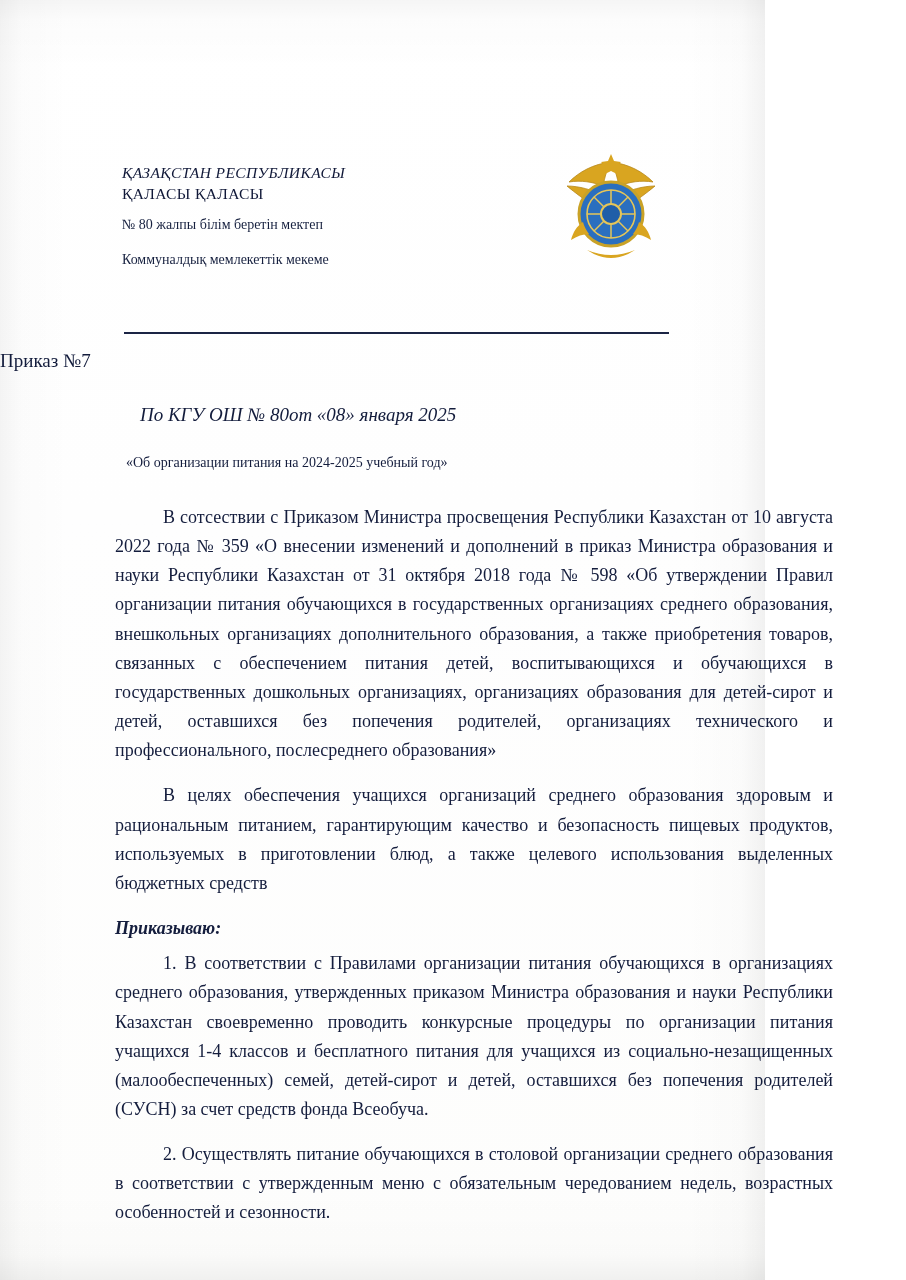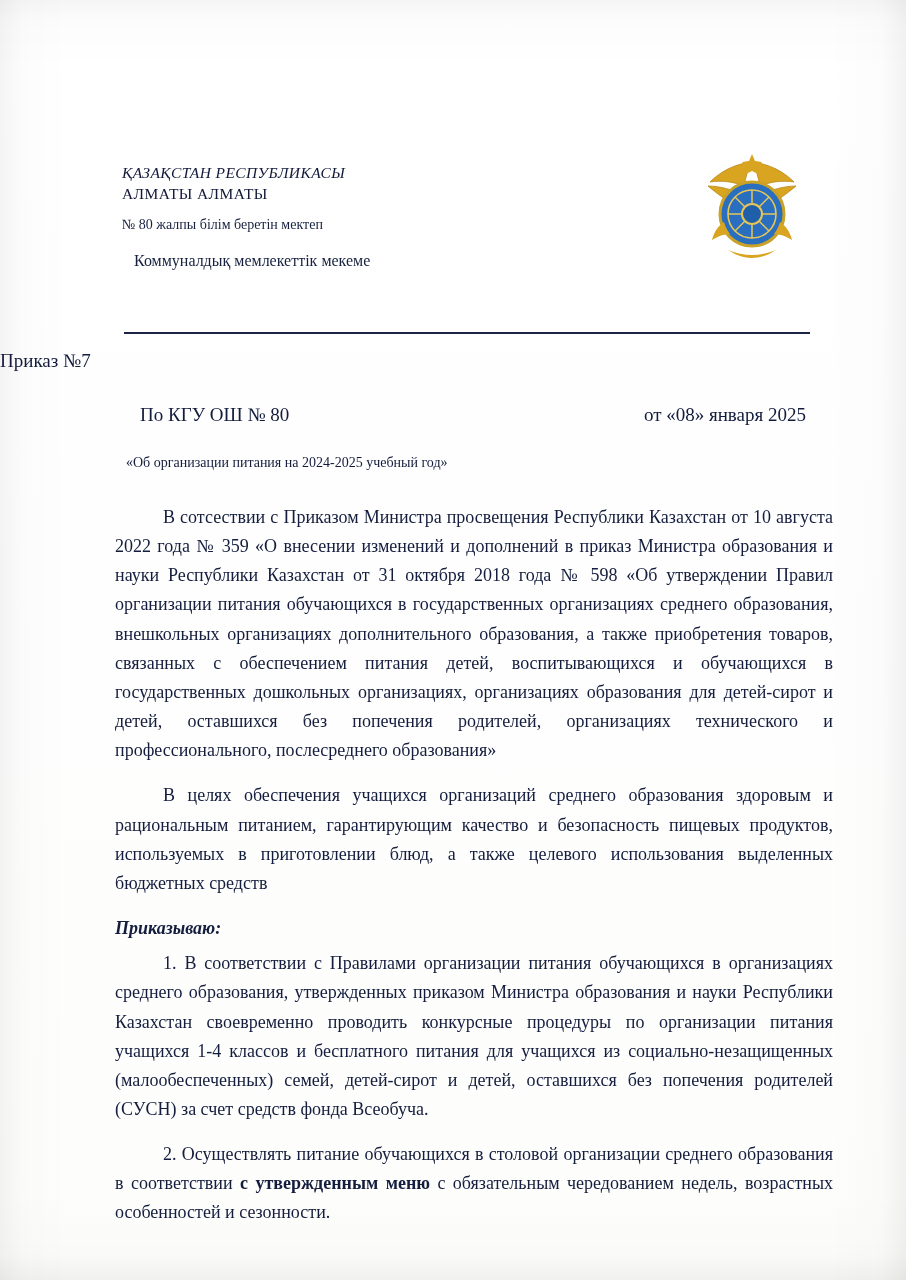--- a/index.html
+++ b/index.html
@@ -9,21 +9,21 @@
   }
   body {
     width: 906px;
     height: 1280px;
     font-family: "Liberation Serif", serif;
     color: #1a1a2e;
     overflow: hidden;
   }
   .page {
     position: relative;
-    width: 906px;
+    width: 765px;
     height: 1280px;
     background:
       linear-gradient(180deg, #ffffff 0%, #fefefe 40%, #fdfdfc 100%);
     box-sizing: border-box;
   }
   
   .page::before {
     content: "";
     position: absolute;
     inset: 0;
@@ -62,24 +62,23 @@
     font-size: 15.5px;
     letter-spacing: 0.4px;
     color: #101838;
   }
   .lh-line-3 {
     font-size: 14px;
     color: #16203f;
     margin-top: 10px;
   }
   .lh-line-4 {
-    font-size: 16px;
+    font-size: 14px;
     color: #16203f;
     margin-top: 16px;
-    margin-left: 12px;
   }
   .lh-right .lh-line-1 { font-style: italic; }
 
   
   .emblem {
     width: 116px;
     height: 116px;
     margin-top: -10px;
     flex: 0 0 116px;
     position: relative;
@@ -104,23 +103,23 @@
     text-align: left;
     font-size: 19px;
     color: #131c3c;
   }
   .meta-row {
     position: absolute;
     top: 404px;
     left: 140px;
     right: 100px;
     display: flex;
-    justify-content: space-between;
     font-size: 19px;
     color: #131c3c;
+    font-style: italic;
   }
   .subject {
     position: absolute;
     top: 455px;
     left: 126px;
     right: 96px;
     font-size: 14px;
     color: #131c3c;
   }
   .body {
@@ -140,32 +139,32 @@
   }
   .body p.last { margin-bottom: 0; }
   .center-bold-italic {
     text-align: center;
     text-indent: 0 !important;
     font-weight: bold;
     font-style: italic;
     margin-bottom: 6px !important;
   }
   .it { }
-  .bd { font-weight: bold; margin-top: 24px; }
+  .bd { font-weight: normal; margin-top: 24px; }
 </style>
 </head>
 <body>
 
 <div class="page">
 
   <div class="letterhead">
 
     <div class="lh-col lh-left">
       <div class="lh-line-1">ҚАЗАҚСТАН  РЕСПУБЛИКАСЫ</div>
-      <div class="lh-line-2">АЛМАТЫ АЛМАТЫ</div>
+      <div class="lh-line-2">ҚАЛАСЫ ҚАЛАСЫ</div>
       <div class="lh-line-3">№ 80 жалпы білім беретін мектеп</div>
       <div class="lh-line-4">Коммуналдық мемлекеттік мекеме</div>
     </div>
 
     <div class="emblem">
       <svg viewBox="0 0 116 116" width="116" height="116" aria-hidden="true">
 
         <g fill="#d9a520" stroke="#b8881a" stroke-width="0.8">
           <path d="M58 10 C40 12 26 20 16 30 C28 28 40 30 50 34 C52 25 54 16 58 10 Z"></path>
           <path d="M58 10 C76 12 90 20 100 30 C88 28 76 30 66 34 C64 25 62 16 58 10 Z"></path>

